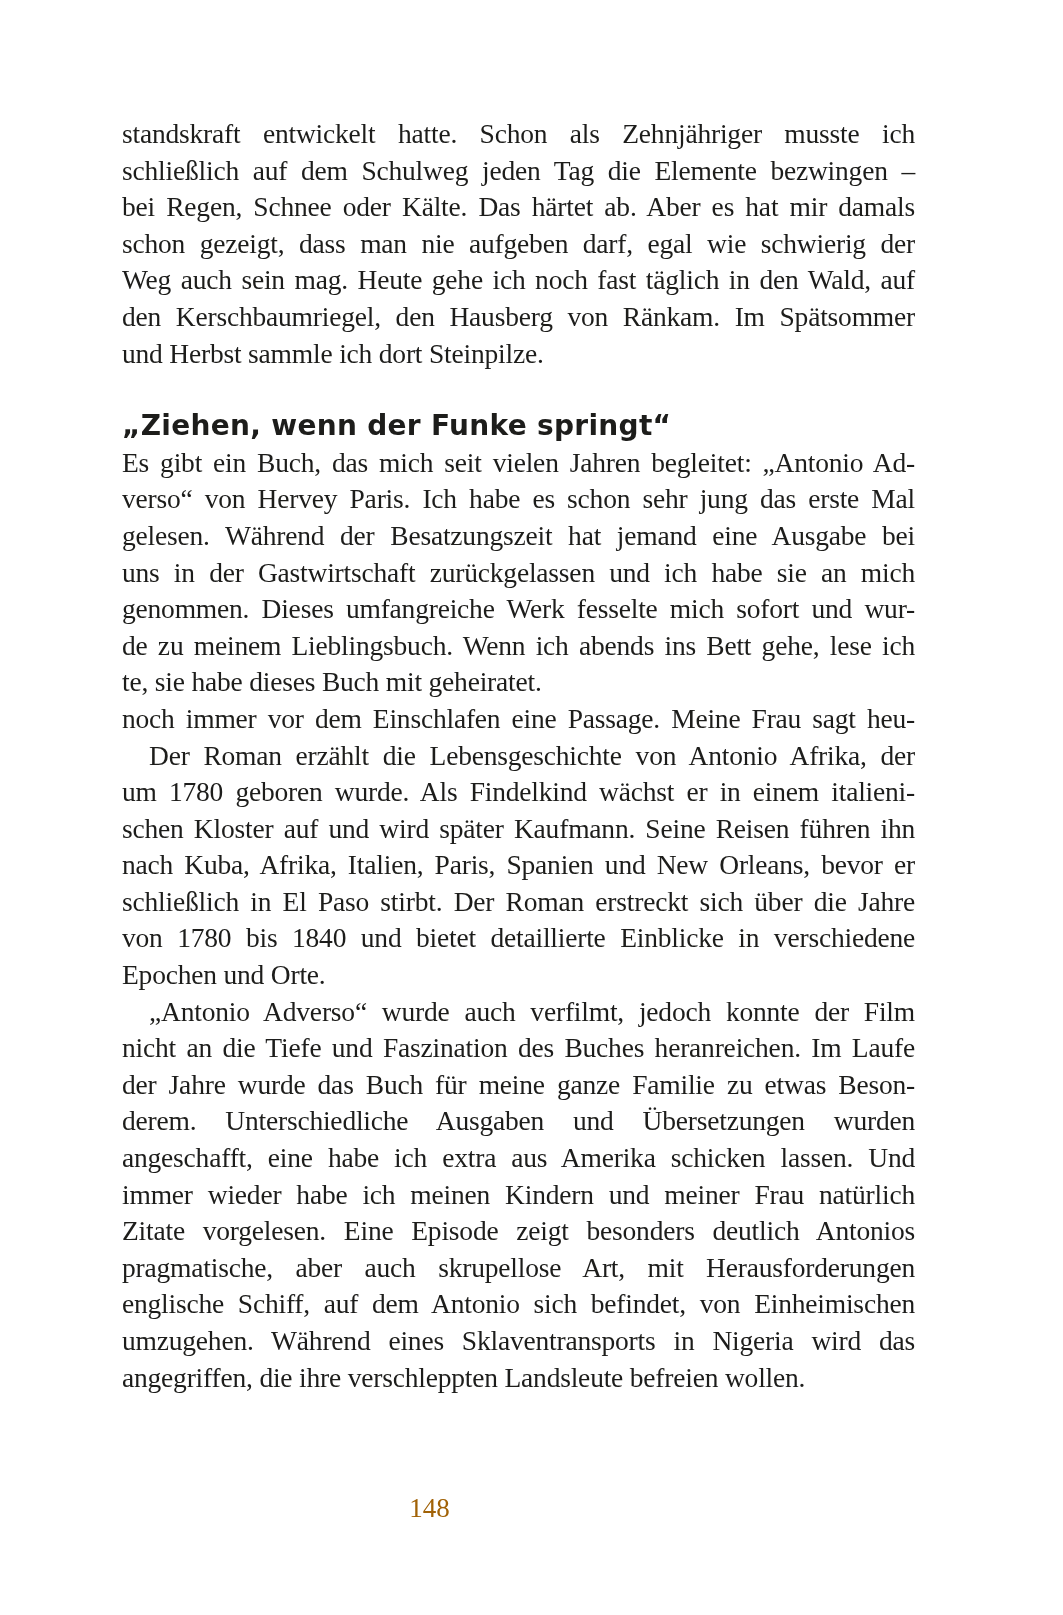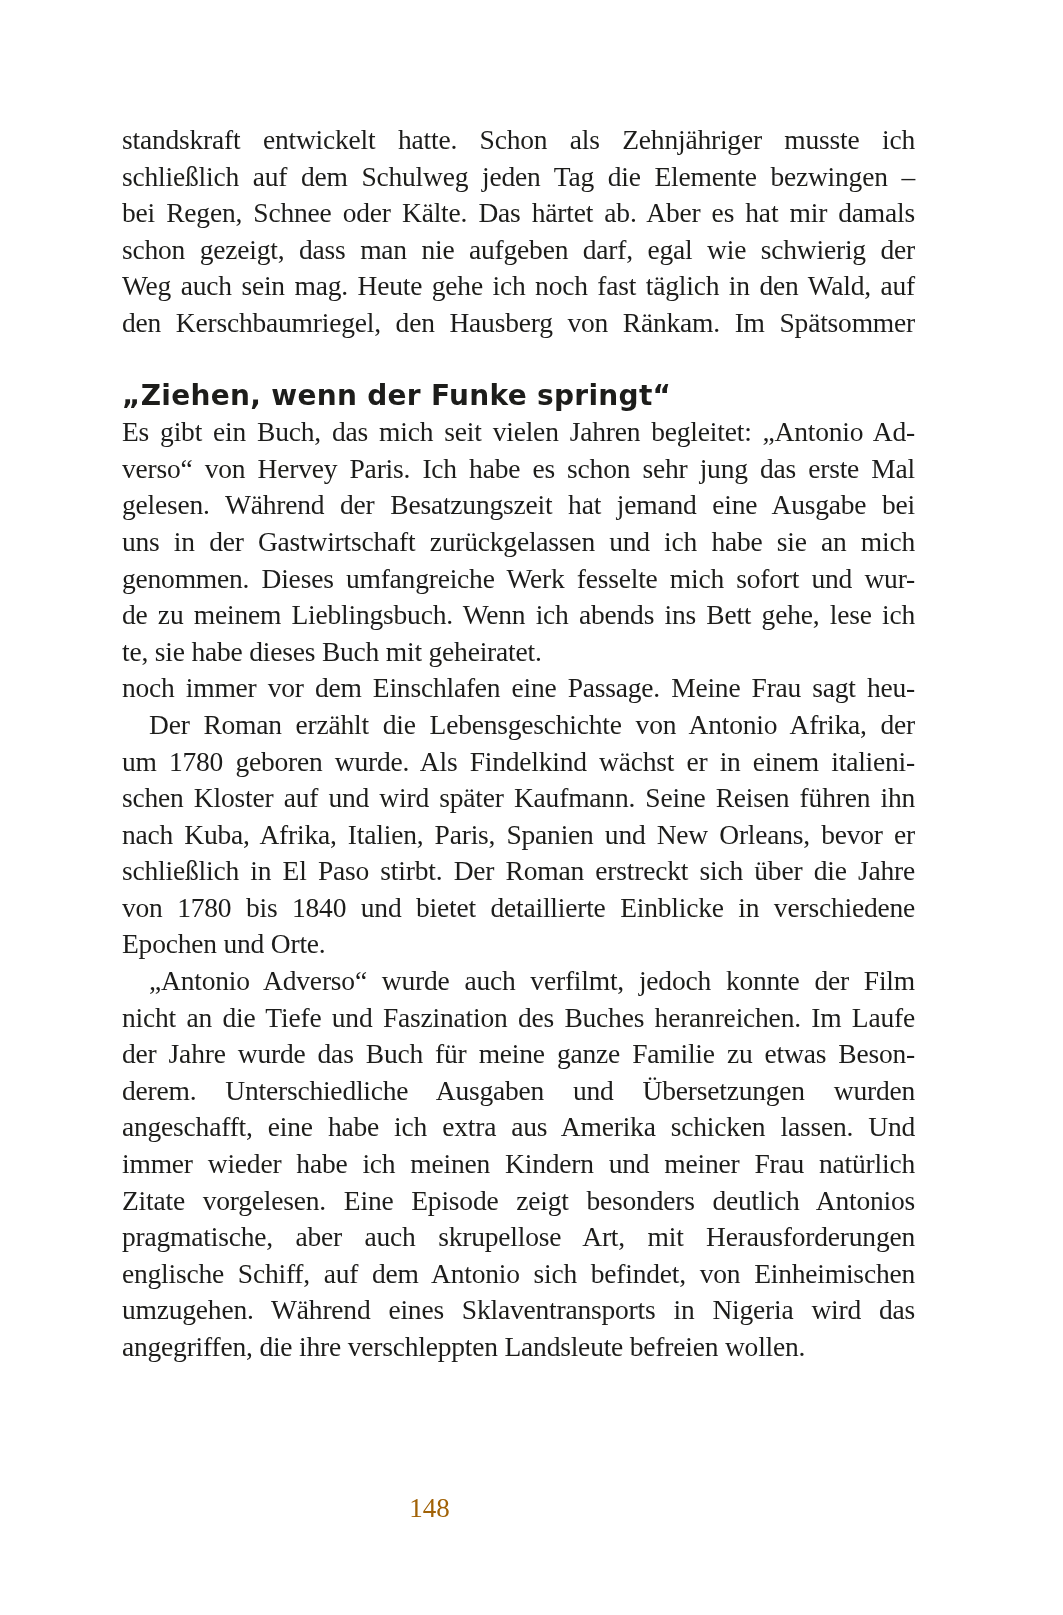--- a/index.html
+++ b/index.html
@@ -11,21 +11,21 @@
       width: 1063px;
       height: 1615px;
       position: relative;
       overflow: hidden;
       color: #1d1d1b;
       font-family: "Liberation Serif", "DejaVu Serif", serif;
     }
     .page {
       position: absolute;
       left: 122px;
-      top: 122px;
+      top: 116px;
       width: 793px;
     }
     .para {
       margin: 0;
       font-size: 27.5px;
       line-height: 36.6px;
       text-align: justify;
       letter-spacing: -0.2px;
       word-spacing: 0px;
       hyphens: manual;
@@ -70,20 +70,21 @@
 
 <div class="page">
 
   <div class="para">
     <span class="line">standskraft entwickelt hatte. Schon als Zehnjähriger musste ich</span>
     <span class="line">schließlich auf dem Schulweg jeden Tag die Elemente bezwingen –</span>
     <span class="line">bei Regen, Schnee oder Kälte. Das härtet ab. Aber es hat mir damals</span>
     <span class="line">schon gezeigt, dass man nie aufgeben darf, egal wie schwierig der</span>
     <span class="line">Weg auch sein mag. Heute gehe ich noch fast täglich in den Wald, auf</span>
     <span class="line">den Kerschbaumriegel, den Hausberg von Ränkam. Im Spätsommer</span>
+    <span class="line last">und Herbst sammle ich dort Steinpilze.</span>
   </div>
 
   <h2 class="heading">„Ziehen, wenn der Funke springt“</h2>
 
   <div class="para">
     <span class="line">Es gibt ein Buch, das mich seit vielen Jahren begleitet: „Antonio Ad-</span>
     <span class="line">verso“ von Hervey Paris. Ich habe es schon sehr jung das erste Mal</span>
     <span class="line">gelesen. Während der Besatzungszeit hat jemand eine Ausgabe bei</span>
     <span class="line">uns in der Gastwirtschaft zurückgelassen und ich habe sie an mich</span>
     <span class="line">genommen. Dieses umfangreiche Werk fesselte mich sofort und wur-</span>

